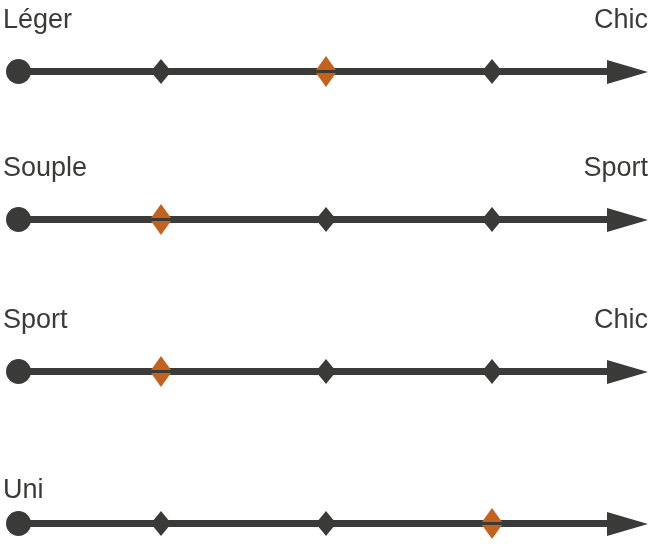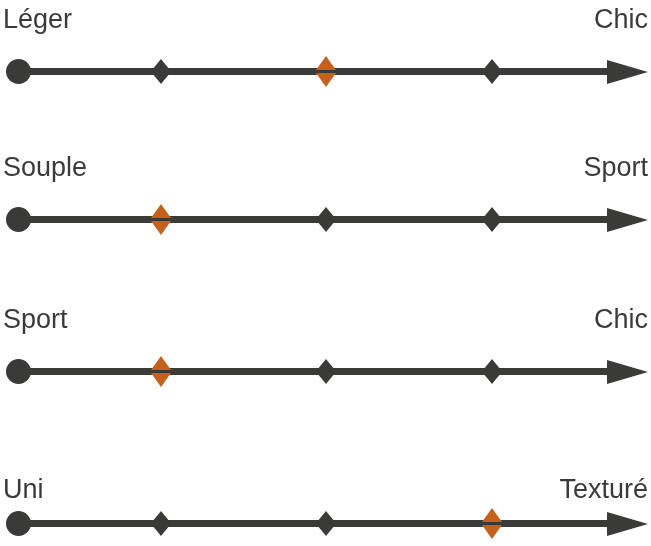--- a/index.html
+++ b/index.html
@@ -195,21 +195,20 @@
         </div>
         <div class="marker" style="left: 492px;">
           <div class="tri-up"></div>
           <div class="tri-down"></div>
         </div>
       </div>
     </div>
     <div class="scale-row" style="top: 0px;">
       <div class="labels" style="top: 472px;">
         <div class="label label-left">Uni</div>
-        <div class="label label-right">Texturé</div>
       </div>
       <div class="axis" style="top: 504px;">
         <div class="axis-start-dot"></div>
         <div class="axis-line"></div>
         <div class="axis-arrow-head"></div>
         <div class="marker" style="left: 161px;">
           <div class="tri-up"></div>
           <div class="tri-down"></div>
         </div>
         <div class="marker" style="left: 326px;">

